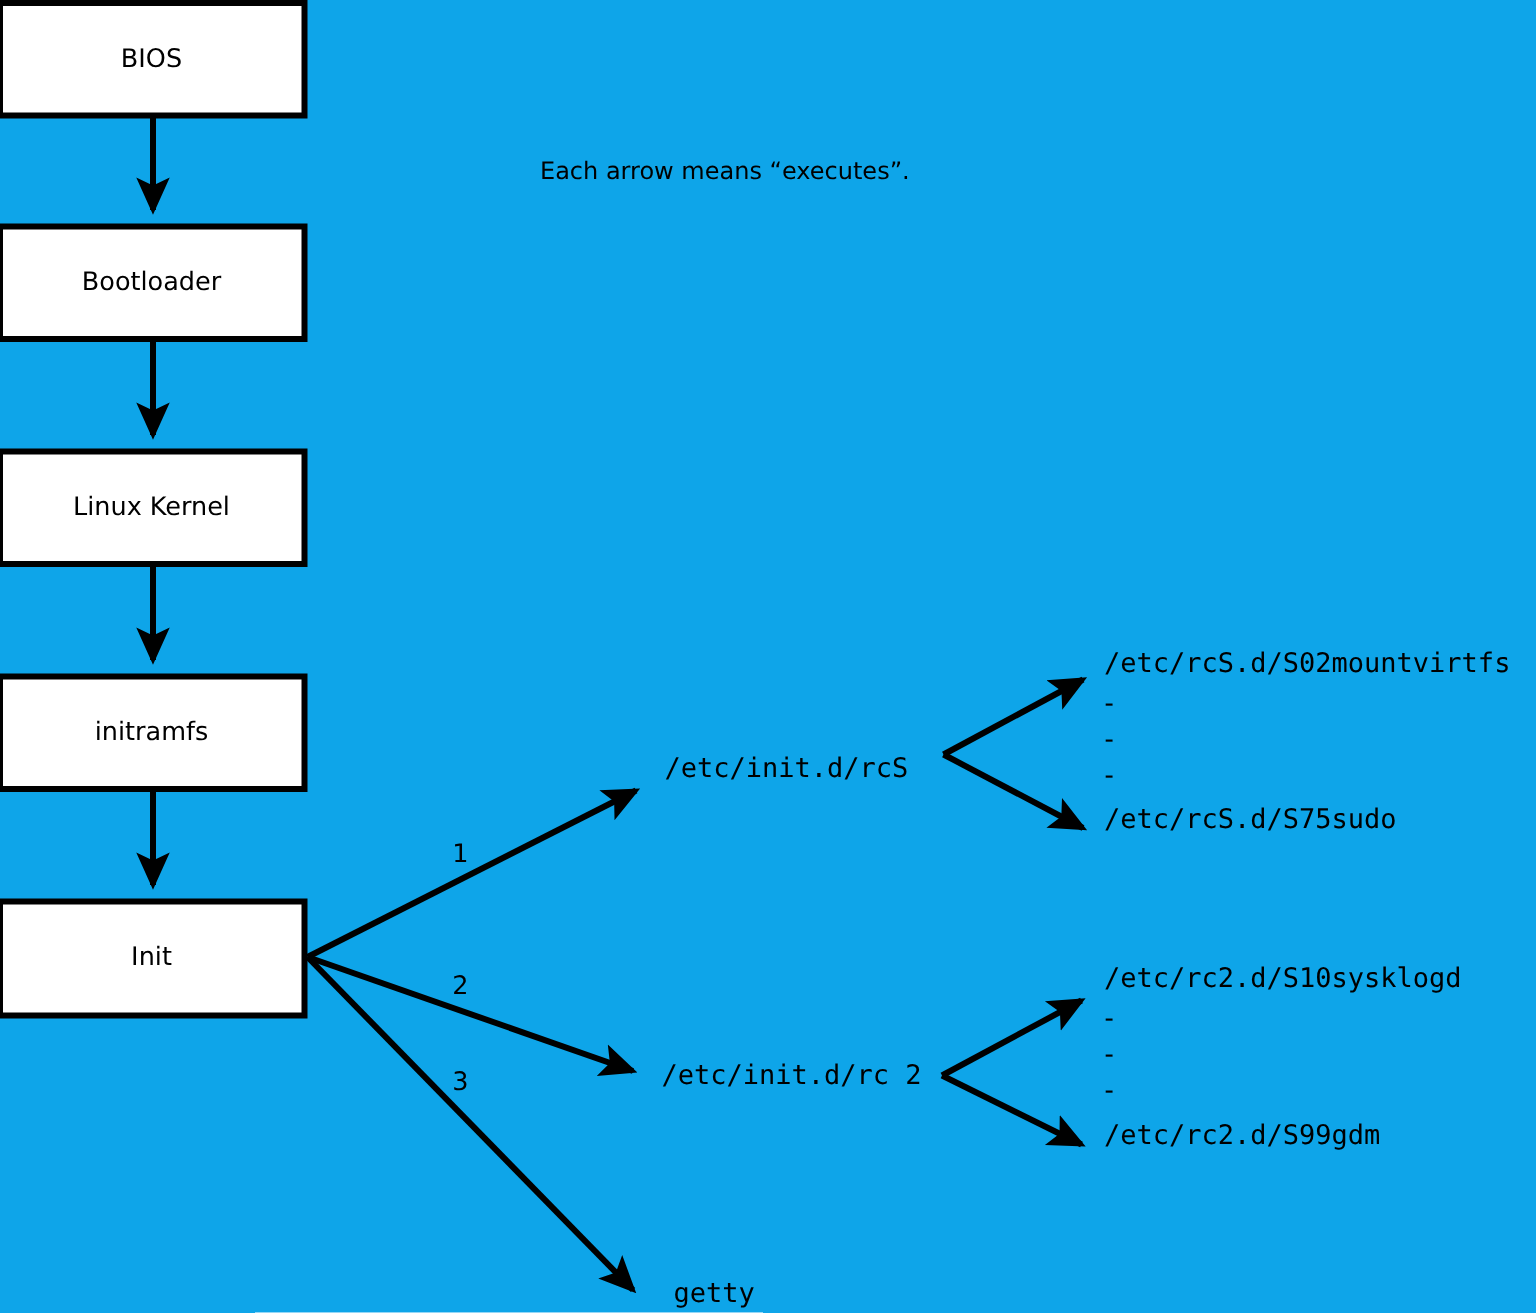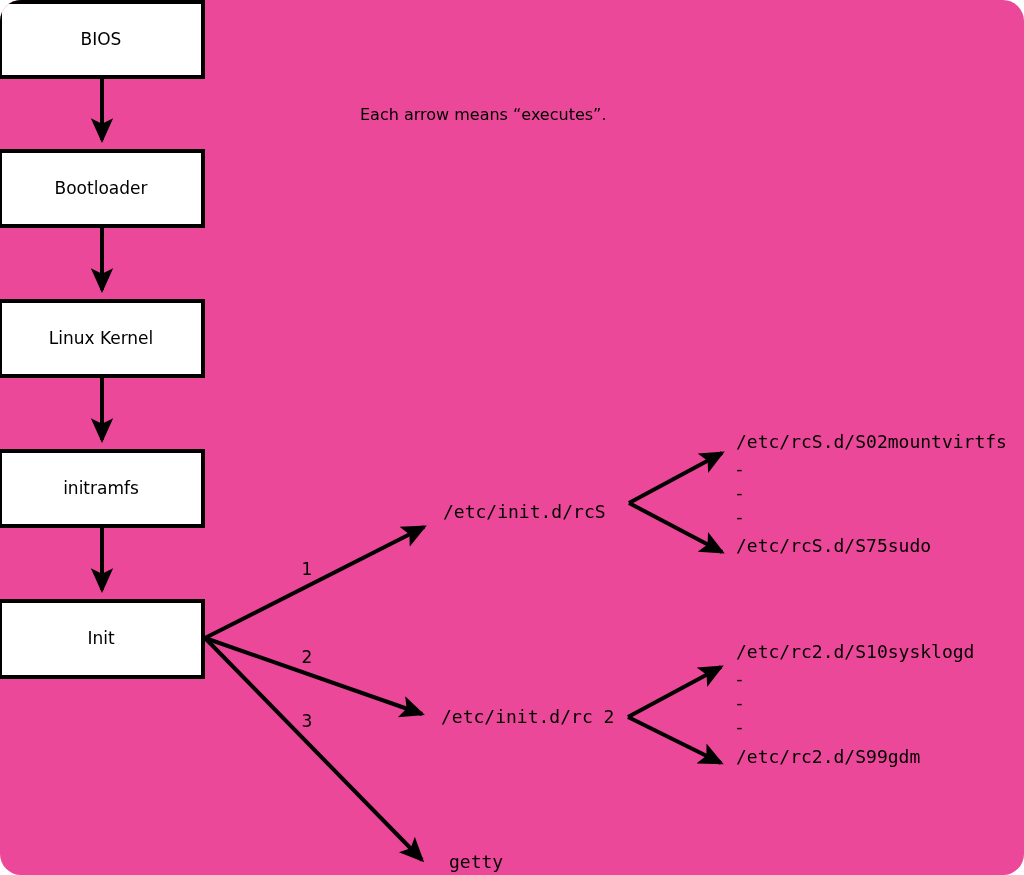--- a/index.html
+++ b/index.html
@@ -4,24 +4,23 @@
 <style>
   html, body {
     margin: 0;
     padding: 0;
     background: #ffffff;
   }
   #diagram-root {
     position: relative;
     width: 1024px;
     height: 875px;
-    background: #ec4899;
+    background: #0ea5e9;
     overflow: hidden;
     font-family: "Liberation Sans", sans-serif;
-    border-radius: 21px;
   }
   svg#diagram-canvas {
     position: absolute;
     left: 0;
     top: 0;
     width: 1024px;
     height: 875px;
     display: block;
   }
   .box-rect {

